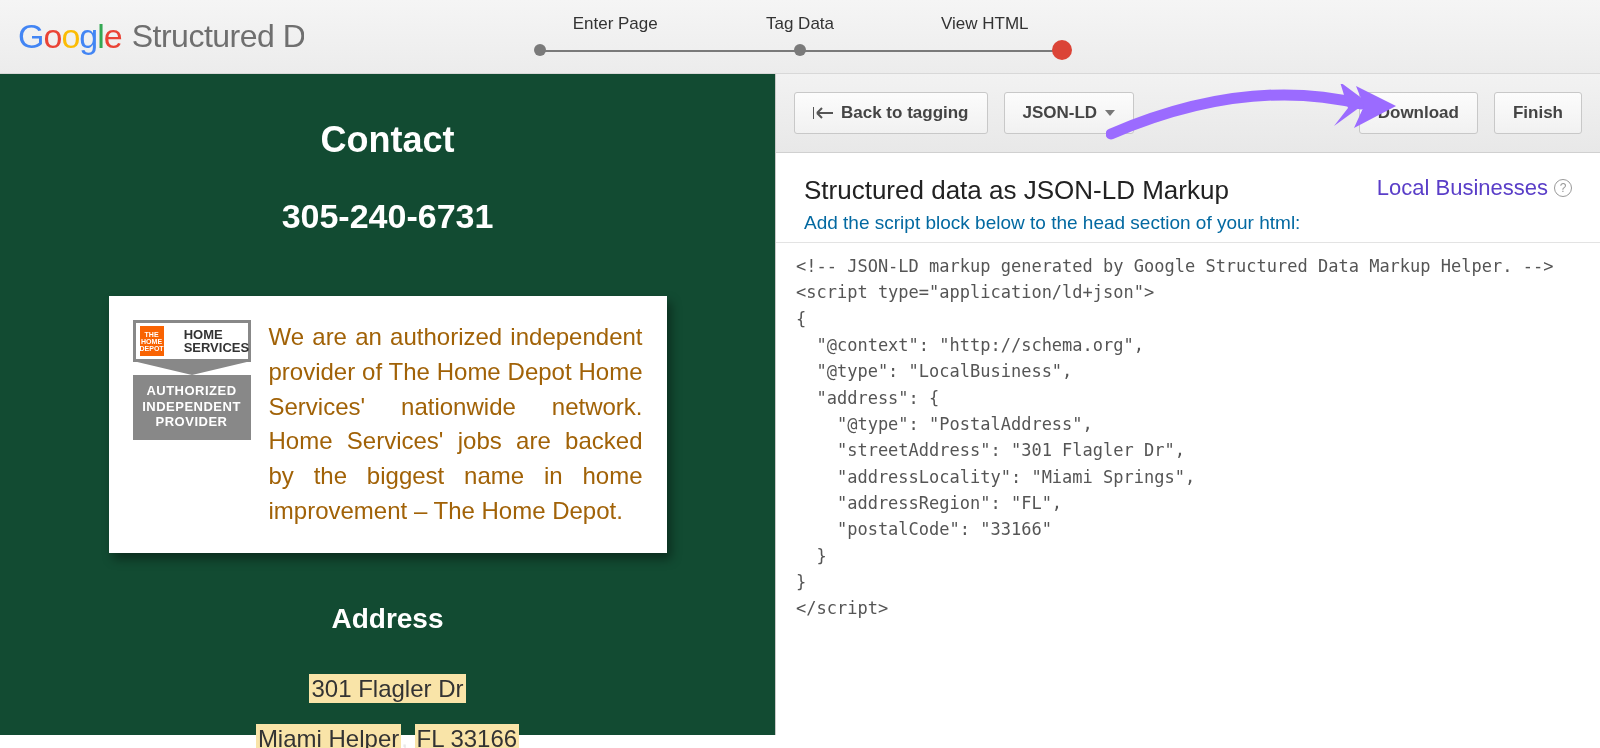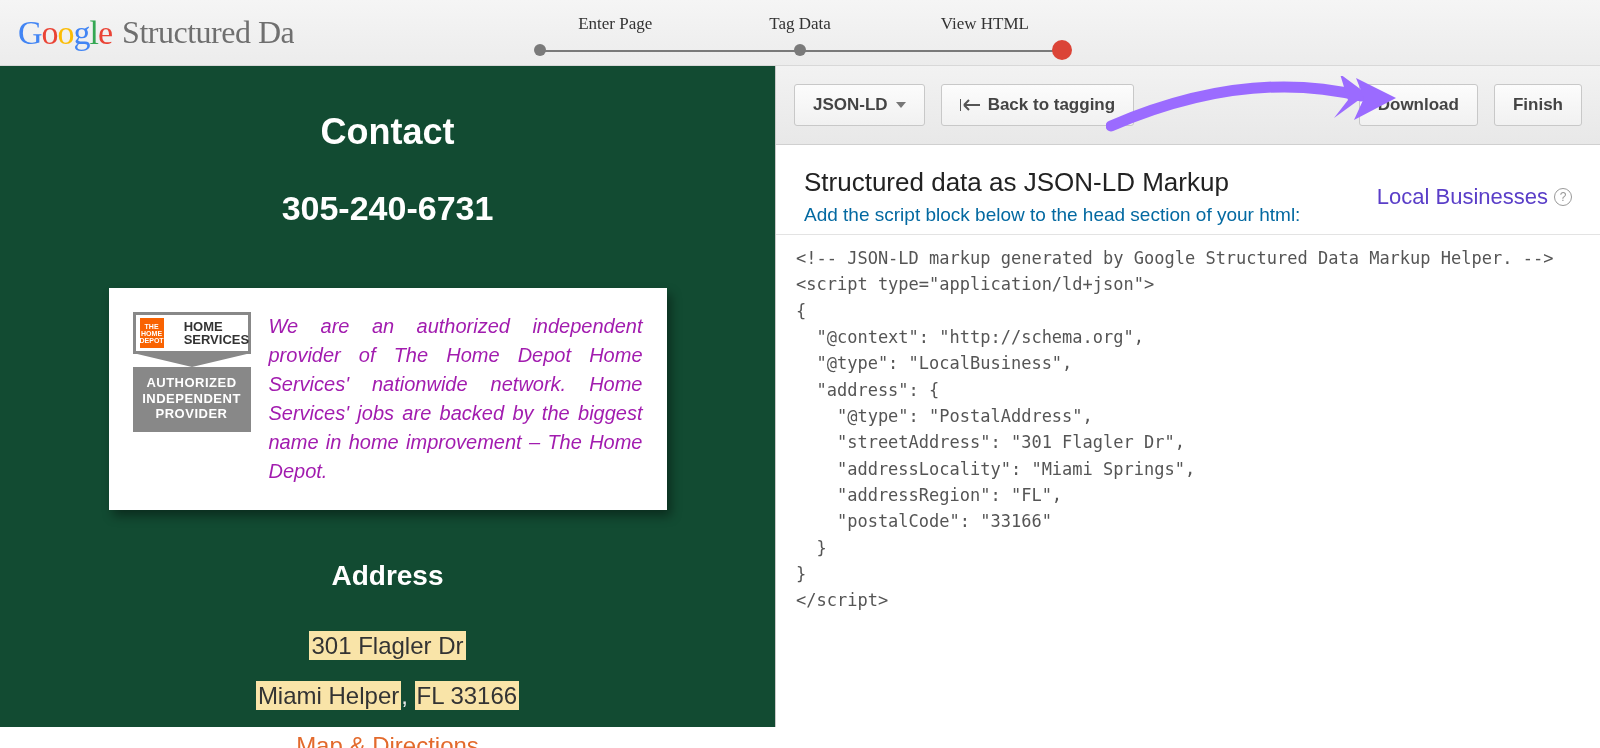--- a/index.html
+++ b/index.html
@@ -1,27 +1,26 @@
 <!DOCTYPE html>
 <html><head>
 <meta charset="utf-8">
 <style>
   * { box-sizing: border-box; margin: 0; padding: 0; }
   body { font-family: Arial, Helvetica, sans-serif; width: 1600px; height: 748px; overflow: hidden; background: #fff; }
 
   
   .header {
-    height: 66px;
+    height: 74px;
     background: linear-gradient(#f5f5f5,#ececec);
     border-bottom: 1px solid #d8d8d8;
     display: flex;
     align-items: center;
     padding: 12px 18px;
     position: relative;
-    font-family: Liberation Serif, serif;
   }
   .logo-block { display: flex; align-items: center; gap: 10px; }
   .google-logo { font-size: 34px; font-weight: 500; letter-spacing: -1px; }
   .gg-b { color:#4285F4; } .gg-r1{color:#EA4335;} .gg-y{color:#FBBC05;} .gg-b2{color:#4285F4;} .gg-g{color:#34A853;} .gg-r2{color:#EA4335;}
   .tool-title { font-size: 32px; color:#6f6f6f; font-weight:400; letter-spacing:-0.5px; max-width:172px; overflow:hidden; white-space:nowrap;}
 
   .stepper { position:absolute; left:50%; transform:translateX(-50%); top:14px; width:560px; text-align:center; }
   .step-labels { display:flex; justify-content:center; font-size:17px; color:#333; margin-bottom:10px; }
   .step-labels span { width:33%; text-align:center; }
   .step-track { position:relative; height:14px; }
@@ -44,35 +43,35 @@
     width:558px; margin:0 auto 50px; background:#fff; color:#4b4b4b;
     padding:24px 24px 24px 24px; display:flex; gap:18px; text-align:left;
     box-shadow:4px 6px 10px rgba(0,0,0,0.4);
   }
   .badge { width:118px; flex-shrink:0; }
   .badge-top { border:3px solid #888; padding:3px 4px; display:flex; align-items:center; gap:20px; background:#fff;}
   .hd-sq { width:30px; height:30px; background:#f96302; color:#fff; font-size:7px; font-weight:bold; display:flex; align-items:center; justify-content:center; text-align:center; line-height:1;}
   .hd-txt { font-size:13px; font-weight:800; color:#333; line-height:1; }
   .ribbon { height:0; border-left:59px solid transparent; border-right:59px solid transparent; border-top:14px solid #888; margin-top:-1px;}
   .badge-bot { background:#888; color:#fff; font-size:13px; font-weight:800; text-align:center; line-height:1.2; padding:8px 4px 10px; letter-spacing:0.5px;}
-  .card-text { font-size:20px; line-height:1.45; color:#a21caf; text-align:justify;font-style:italic;}
+  .card-text { font-size:24px; line-height:1.45; color:#a16207; text-align:justify;}
 
   .address-h { font-size:28px; font-weight:700; margin-bottom:40px;}
   .addr-line { font-size:24px; color:#e8e8e8; margin-bottom:22px; }
   .hl { background:#f9e4a8; color:#333; padding:1px 2px;}
   .map-link { font-size:24px; color:#e36a2c; }
 
   
   .toolbar { background:linear-gradient(#f2f2f2,#e8e8e8); border-bottom:1px solid #d0d0d0; padding:18px 18px; display:flex; gap:16px; align-items:center; position:relative;}
   .btn { background:linear-gradient(#fcfcfc,#f1f1f1); border:1px solid #c8c8c8; border-radius:3px; padding:10px 18px; font-size:17px; color:#444; font-weight:600; cursor:pointer; display:flex; align-items:center; gap:8px;}
   .btn .tri { width:0;height:0;border-left:5px solid transparent;border-right:5px solid transparent;border-top:6px solid #777;}
   .toolbar-spacer { flex:1; }
   .arrow-annot { position:absolute; left:330px; top:10px; width:290px; height:60px; pointer-events:none;}
 
-  .output-head { padding:22px 28px 8px; display:flex; justify-content:space-between; align-items:center;}
+  .output-head { padding:22px 28px 8px; display:flex; justify-content:space-between; align-items:flex-start;}
   .out-title { font-size:26px; color:#222; font-weight:400;}
   .out-sub { font-size:19px; color:#0369a1; margin-top:6px;}
   .type-link { color:#5a3ec8; font-size:22px; display:flex; align-items:center; gap:6px;}
   .help-ic { width:18px;height:18px;border:1.5px solid #999;border-radius:50%;color:#999;font-size:12px;display:flex;align-items:center;justify-content:center;}
 
   .code-block { border-top:1px solid #e3e3e3; padding:10px 20px; font-family:"Menlo","Consolas",monospace; font-size:17px; color:#555; line-height:1.55; white-space:pre;}
 </style>
 </head>
 <body>
 
@@ -131,28 +130,28 @@
     </div>
     <div class="addr-line">
       <span class="hl">Miami Helper</span><span>, </span><span class="hl">FL 33166</span>
     </div>
     <div class="map-link">Map &amp; Directions</div>
   </div>
 
   <div class="right">
     <div class="toolbar">
       <div class="btn">
-        <span>JSON-LD</span>
-        <span class="tri"></span>
-      </div>
-      <div class="btn">
         <svg width="20" height="14">
             <path d="M20 7 H4 M4 7 L9 2 M4 7 L9 12 M0 1 V13" stroke="#555" stroke-width="2" fill="none"></path>
           </svg>
         <span>Back to tagging</span>
+      </div>
+      <div class="btn">
+        <span>JSON-LD</span>
+        <span class="tri"></span>
       </div>
       <div class="toolbar-spacer"></div>
       <div class="btn">
         <span>Download</span>
       </div>
       <div class="btn">
         <span>Finish</span>
       </div>
 
       <svg class="arrow-annot" viewBox="0 0 290 60">

